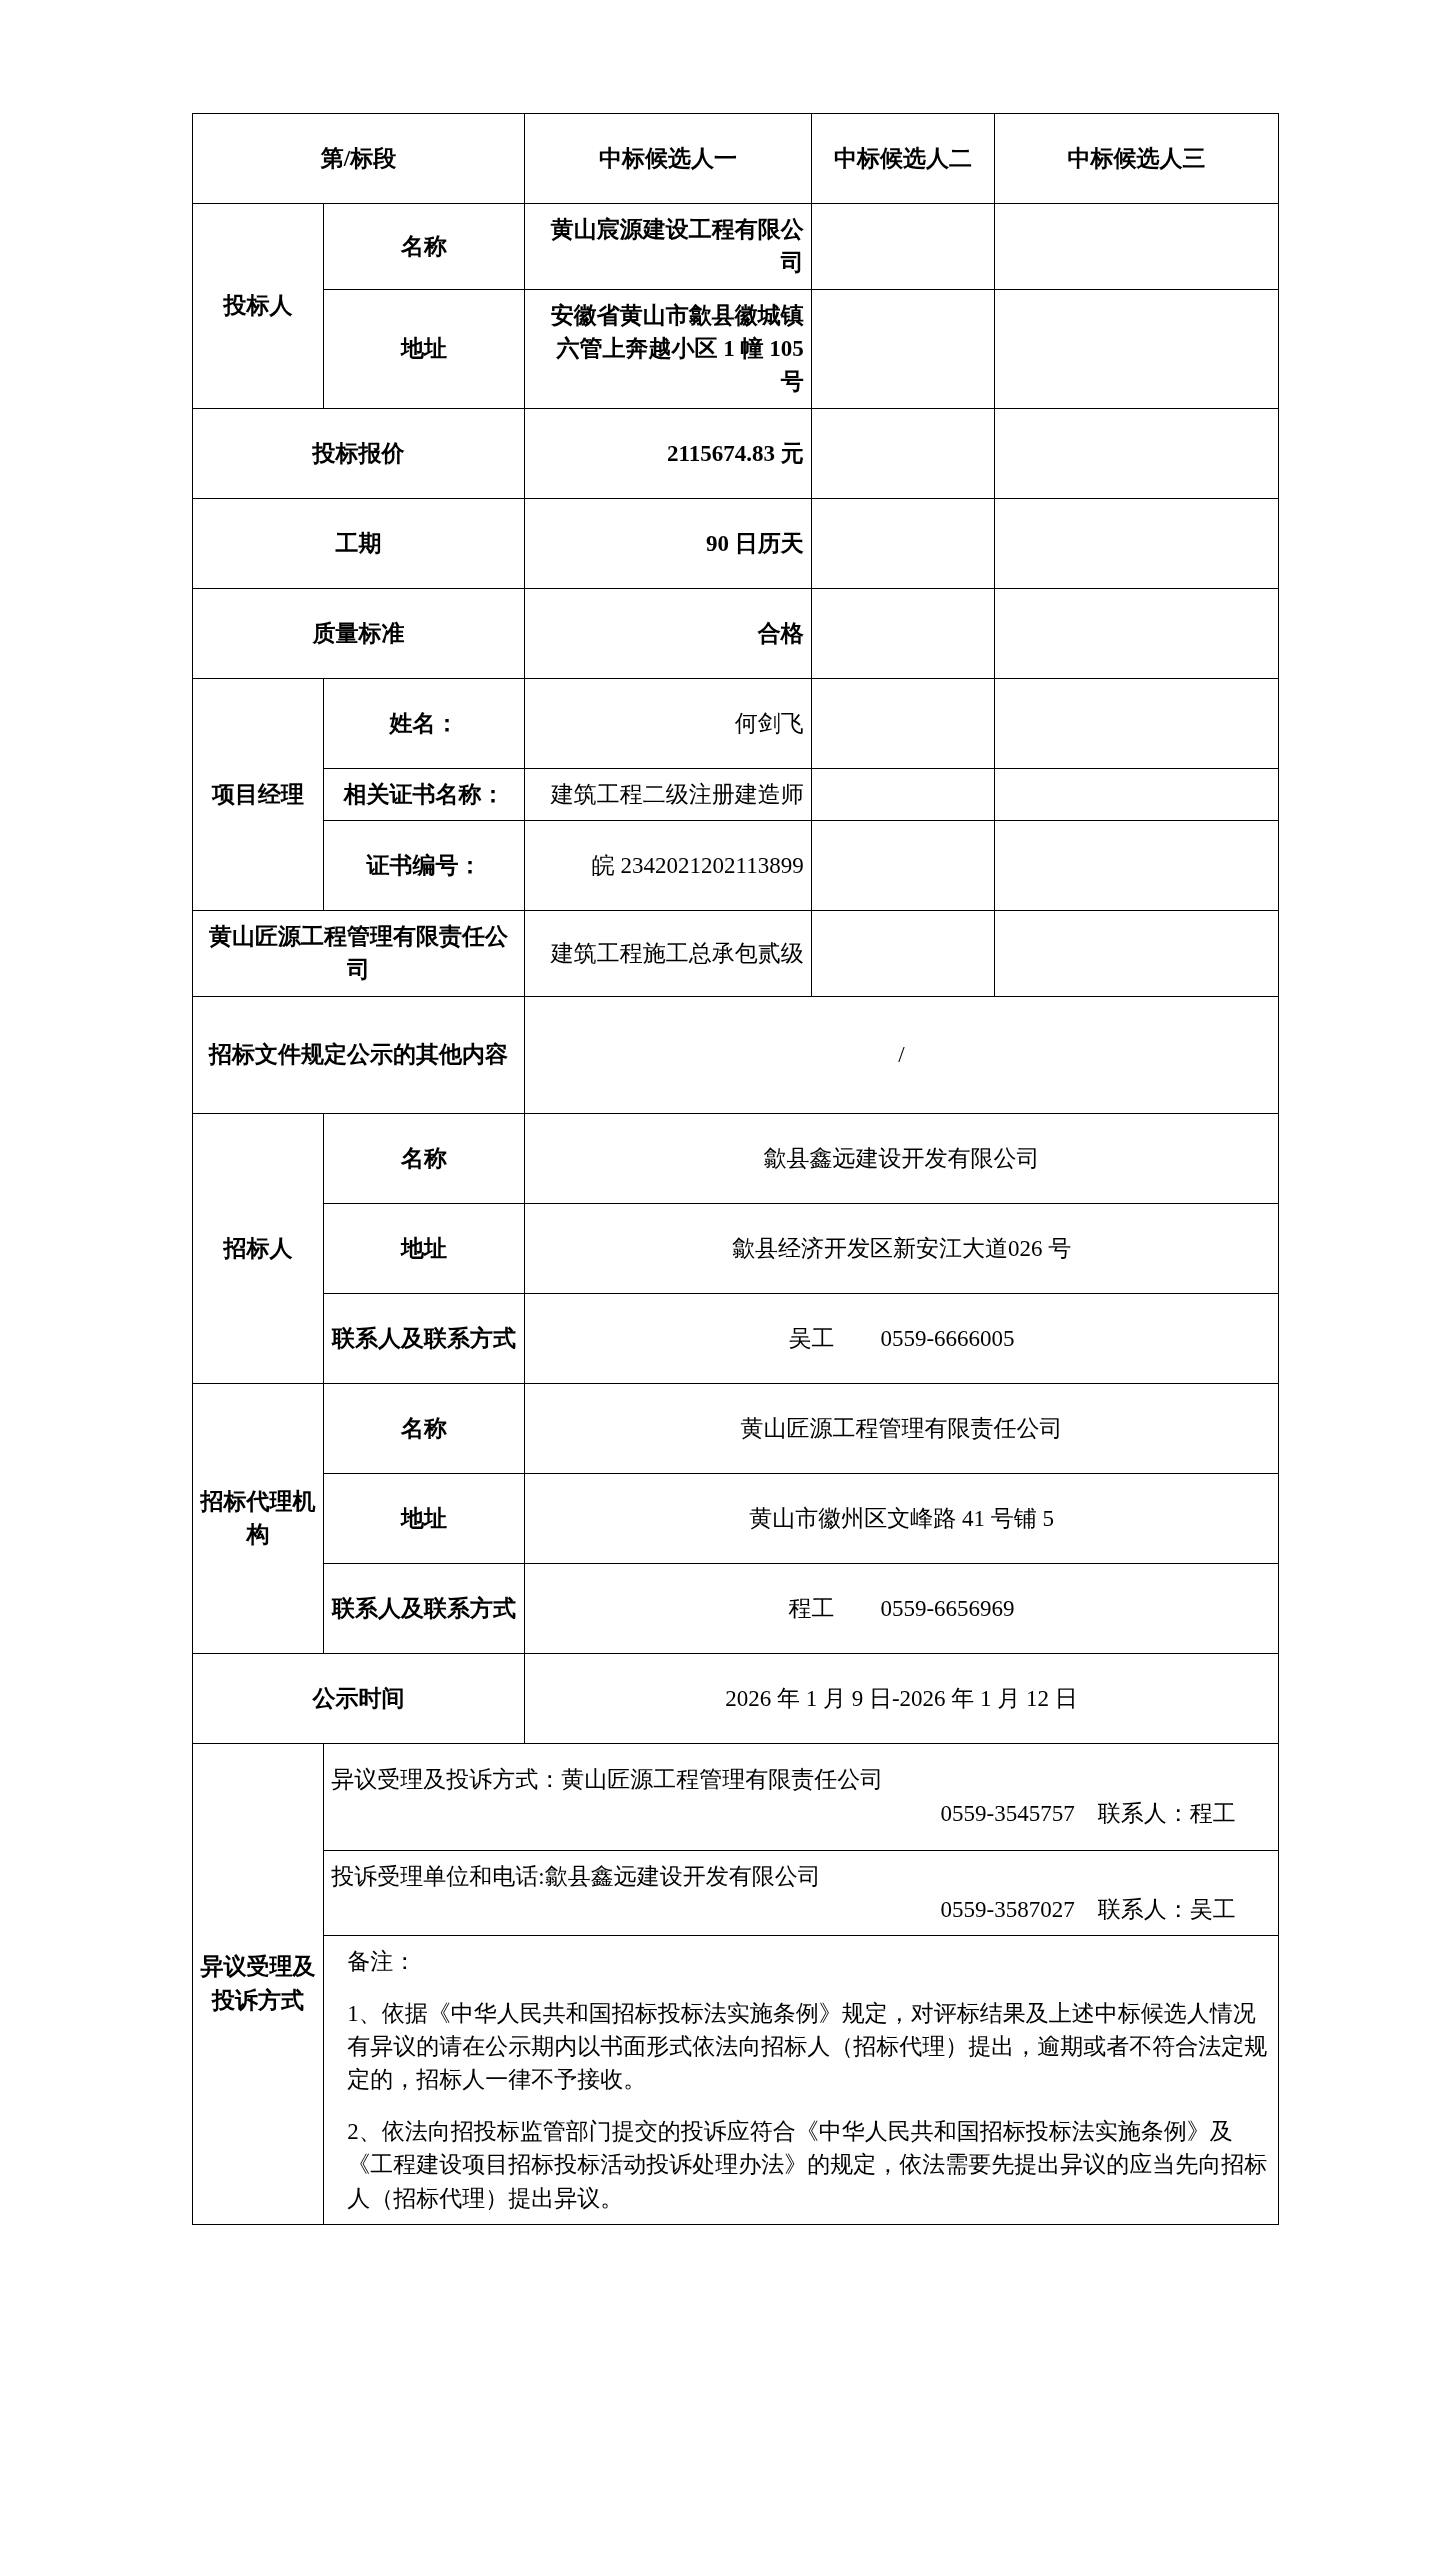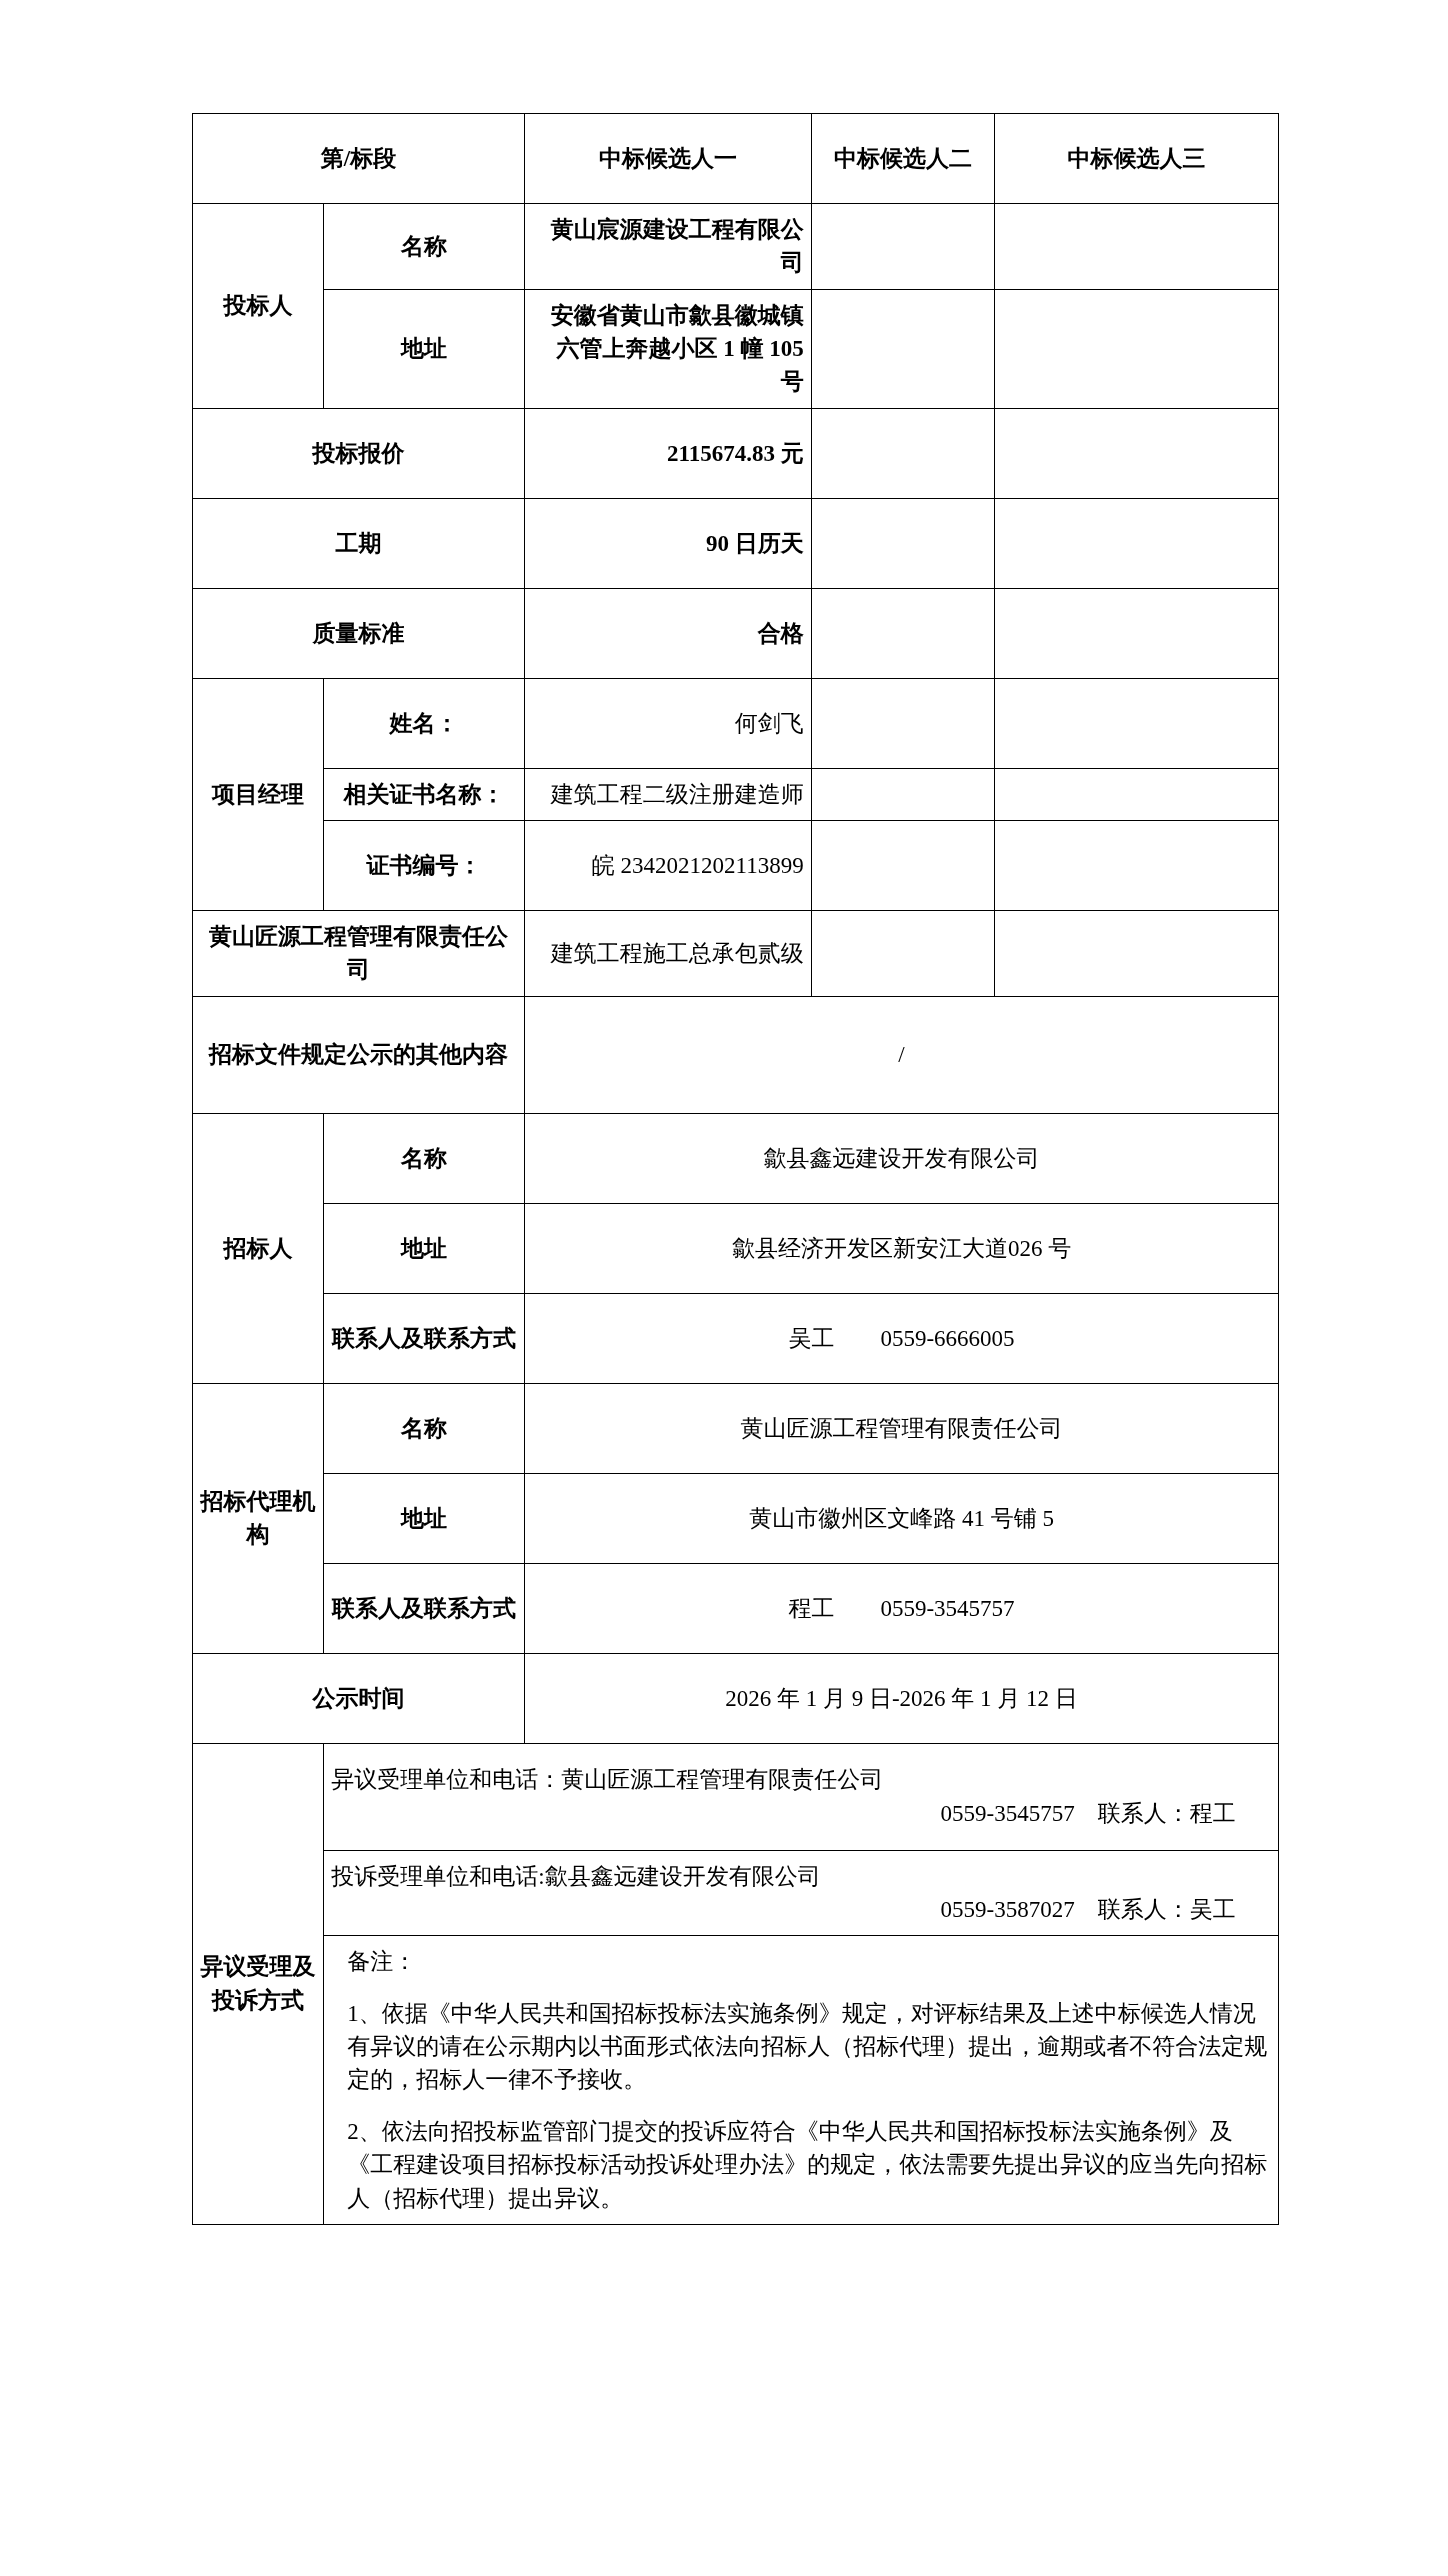--- a/index.html
+++ b/index.html
@@ -195,32 +195,32 @@
         <td class="sub-right" colspan="3">黄山匠源工程管理有限责任公司</td>
       </tr>
 
       <tr>
         <td class="lbl tall">地址</td>
         <td class="sub-right" colspan="3">黄山市徽州区文峰路 41 号铺 5</td>
       </tr>
 
       <tr>
         <td class="lbl tall">联系人及联系方式</td>
-        <td class="sub-right" colspan="3">程工　　0559-3545757</td>
+        <td class="sub-right" colspan="3">程工　　0559-6656969</td>
       </tr>
 
       <tr>
         <td class="lbl tall" colspan="2">公示时间</td>
         <td class="ctr" colspan="3">2026 年 1 月 9 日-2026 年 1 月 12 日</td>
       </tr>
 
       <tr>
         <td class="lbl" rowspan="3">异议受理及投诉方式</td>
         <td class="notecell" colspan="4" style="height:88px">
-          <p class="noteline">异议受理单位和电话：黄山匠源工程管理有限责任公司</p>
+          <p class="noteline">异议受理及投诉方式：黄山匠源工程管理有限责任公司</p>
           <p class="noteline note-indent">0559-3545757　联系人：程工</p>
         </td>
       </tr>
 
       <tr>
         <td class="notecell" colspan="4">
           <p class="noteline">投诉受理单位和电话:歙县鑫远建设开发有限公司</p>
           <p class="noteline note-indent">0559-3587027　联系人：吴工</p>
         </td>
       </tr>

